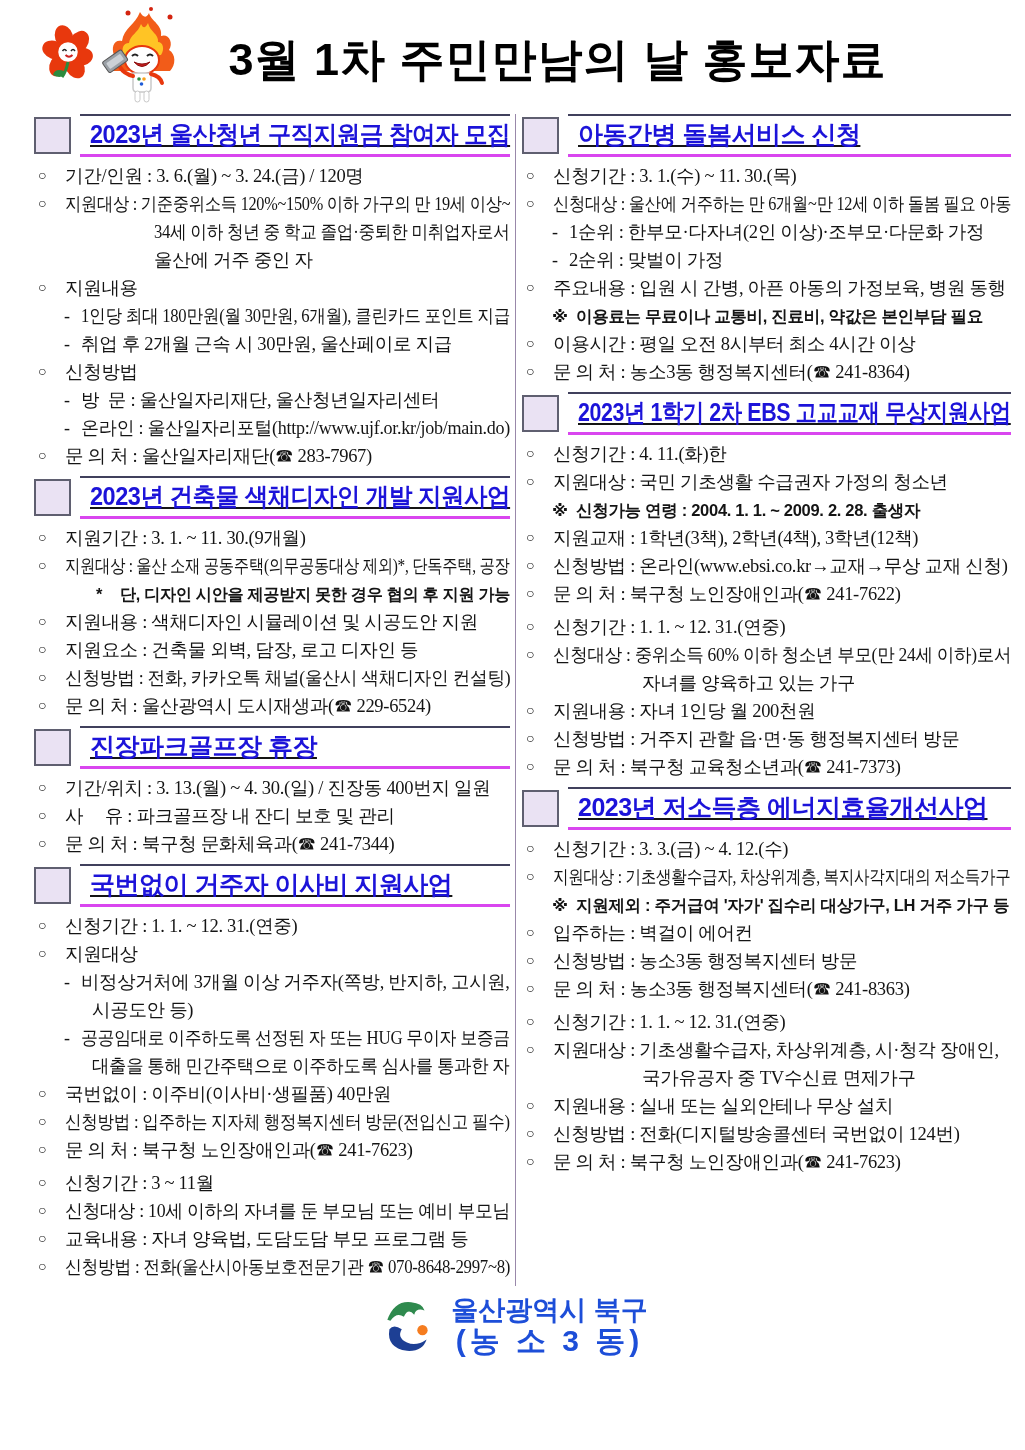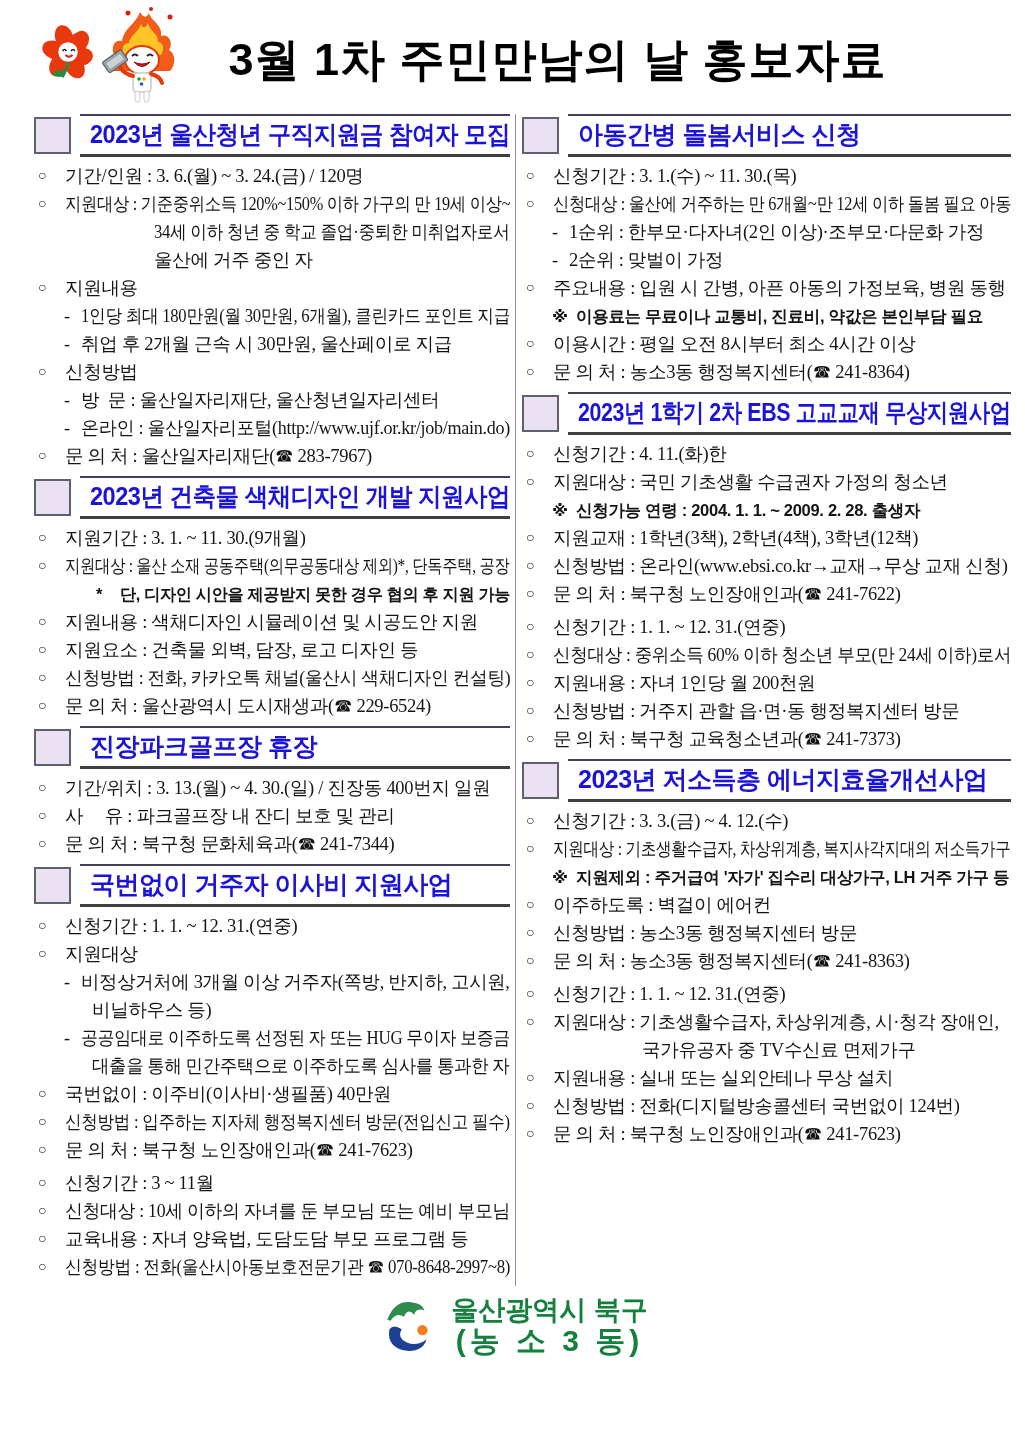--- a/index.html
+++ b/index.html
@@ -17,22 +17,22 @@
   .cols{display:flex;align-items:flex-start;padding:0 14px 0 34px;}
   .col-left{width:476px;flex:none;}
   .col-divider{width:1px;background:#98a;align-self:stretch;margin:2px 6px 0 5px;}
   .col-right{flex:1;min-width:0;}
 
   
   .section{margin-bottom:5px;}
   .sec-head{display:flex;align-items:center;margin:6px 0 5px 0;}
   .section:first-child .sec-head{margin-top:2px;}
   .sec-box{width:33px;height:33px;flex:none;background:#eae2f3;border:2px solid #5f5f70;margin-right:9px;}
-  .sec-title-wrap{flex:1;min-width:0;border-top:2px solid #40405c;border-bottom:3px solid #404040;
-                  padding:2px 0 3px 10px;}
+  .sec-title-wrap{flex:1;min-width:0;border-top:2px solid #40405c;border-bottom:3px solid #d946ef;
+                  padding:2px 0 3px 10px;text-decoration:underline;}
   .sec-title{display:block;font-family:"Liberation Sans","DejaVu Sans",sans-serif;font-size:25px;
              font-weight:800;color:#1c13d9;white-space:nowrap;transform-origin:left center;
              letter-spacing:-0.5px;}
 
   
   .item{display:flex;line-height:28px;font-size:18.5px;letter-spacing:-0.3px;}
   .bullet{flex:none;width:27px;font-size:14px;}
   .fit{display:block;flex:1;min-width:0;white-space:nowrap;transform-origin:left center;}
   .lv0{padding-left:4px;}
   .lv1{padding-left:30px;}
@@ -40,21 +40,21 @@
   .lv2{padding-left:120px;}
   .lv3{padding-left:58px;}
   .lv2 .bullet,.lv3 .bullet{width:0;}
   .lv4{padding-left:62px;}
   .lv4 .bullet{width:16px;}
   .note{font-family:"Liberation Sans","DejaVu Sans",sans-serif;font-weight:700;font-size:16.5px;}
   .note .bullet{width:24px;font-size:16.5px;}
 
   
   .footer{display:flex;justify-content:center;align-items:center;gap:12px;margin-top:8px;}
-  .footer-text{text-align:center;font-family:"Liberation Sans","DejaVu Sans",sans-serif;color:#15803d;}
+  .footer-text{text-align:center;font-family:"Liberation Sans","DejaVu Sans",sans-serif;color:#1d4ed8;}
   .footer-org{font-size:27px;font-weight:800;line-height:32px;}
   .footer-dong{font-size:30px;font-weight:800;letter-spacing:4px;line-height:30px;}
 </style>
 </head>
 <body>
 
 <div class="page">
 
   <div class="page-header">
     <svg class="mascot" width="180" height="108" viewBox="0 0 180 108" aria-hidden="true">
@@ -232,21 +232,21 @@
             <div class="item lv0">
               <span class="bullet">○</span>
               <span class="fit">지원대상</span>
             </div>
             <div class="item lv1">
               <span class="bullet">-</span>
               <span class="fit" style="transform: scaleX(0.993);">비정상거처에 3개월 이상 거주자(쪽방, 반지하, 고시원,</span>
             </div>
             <div class="item lv3">
               <span class="bullet"></span>
-              <span class="fit">비닐하우스 등)</span>
+              <span class="fit">시공도안 등)</span>
             </div>
             <div class="item lv1">
               <span class="bullet">-</span>
               <span class="fit" style="transform: scaleX(0.913);">공공임대로 이주하도록 선정된 자 또는 HUG 무이자 보증금</span>
             </div>
             <div class="item lv3">
               <span class="bullet"></span>
               <span class="fit" style="transform: scaleX(0.939);">대출을 통해 민간주택으로 이주하도록 심사를 통과한 자</span>
             </div>
             <div class="item lv0">
@@ -365,20 +365,24 @@
         <div class="section">
           <div class="sec-body">
             <div class="item lv0">
               <span class="bullet">○</span>
               <span class="fit">신청기간 : 1. 1. ~ 12. 31.(연중)</span>
             </div>
             <div class="item lv0">
               <span class="bullet">○</span>
               <span class="fit" style="transform: scaleX(0.946);">신청대상 : 중위소득 60% 이하 청소년 부모(만 24세 이하)로서</span>
             </div>
+            <div class="item lv2">
+              <span class="bullet"></span>
+              <span class="fit">자녀를 양육하고 있는 가구</span>
+            </div>
             <div class="item lv0">
               <span class="bullet">○</span>
               <span class="fit">지원내용 : 자녀 1인당 월 200천원</span>
             </div>
             <div class="item lv0">
               <span class="bullet">○</span>
               <span class="fit">신청방법 : 거주지 관할 읍·면·동 행정복지센터 방문</span>
             </div>
             <div class="item lv0">
               <span class="bullet">○</span>
@@ -401,21 +405,21 @@
             <div class="item lv0">
               <span class="bullet">○</span>
               <span class="fit" style="transform: scaleX(0.84);">지원대상 : 기초생활수급자, 차상위계층, 복지사각지대의 저소득가구</span>
             </div>
             <div class="item lv1 note">
               <span class="bullet">※</span>
               <span class="fit">지원제외 : 주거급여 '자가' 집수리 대상가구, LH 거주 가구 등</span>
             </div>
             <div class="item lv0">
               <span class="bullet">○</span>
-              <span class="fit">이주하도록 : 벽걸이 에어컨</span>
+              <span class="fit">입주하는 : 벽걸이 에어컨</span>
             </div>
             <div class="item lv0">
               <span class="bullet">○</span>
               <span class="fit">신청방법 : 농소3동 행정복지센터 방문</span>
             </div>
             <div class="item lv0">
               <span class="bullet">○</span>
               <span class="fit">문 의 처 : 농소3동 행정복지센터(☎ 241-8363)</span>
             </div>
           </div>

